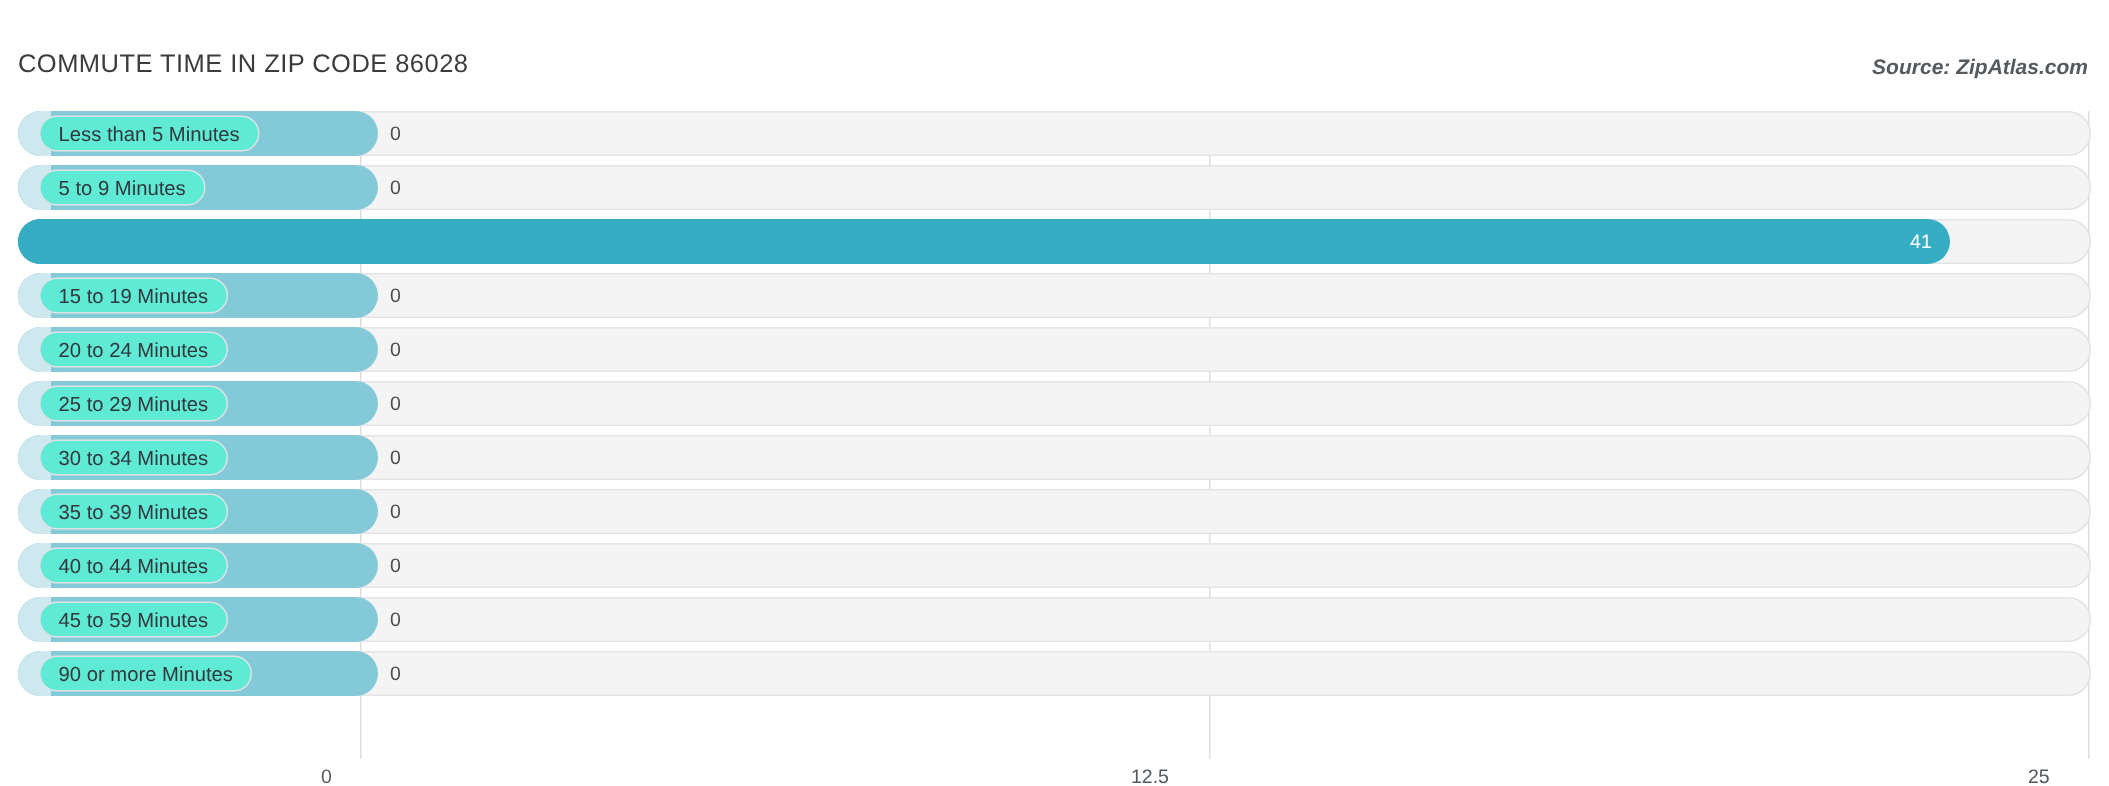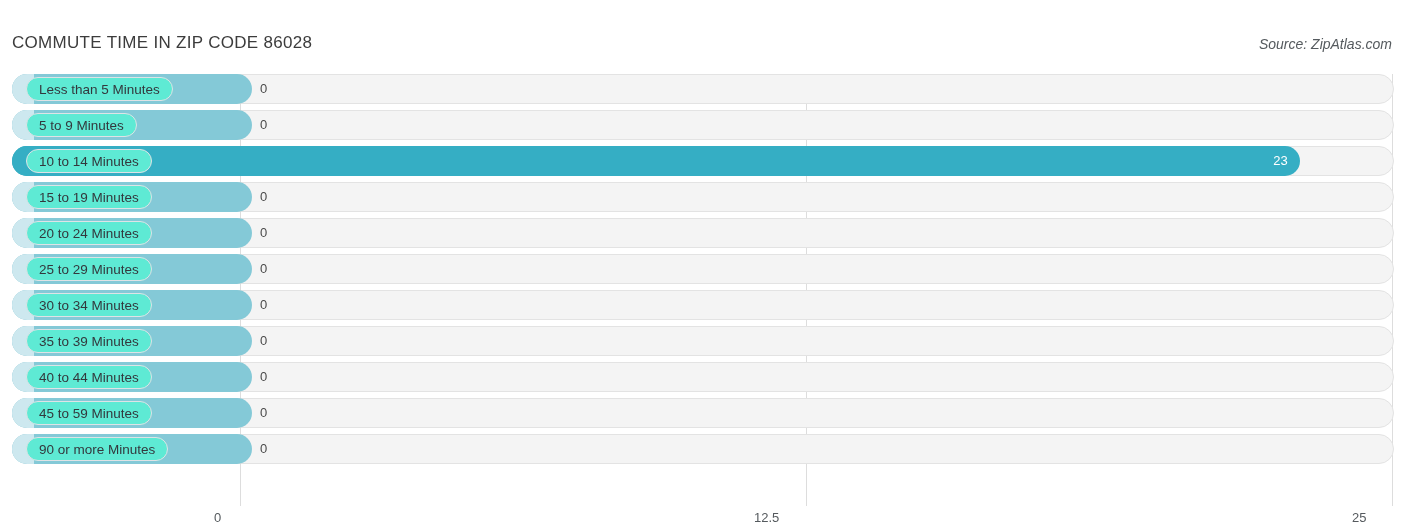--- a/index.html
+++ b/index.html
@@ -30,20 +30,21 @@
     white-space: nowrap;
   }
   .source {
     position: absolute;
     right: 14px;
     top: 14px;
     font-size: 14px;
     font-style: italic;
     color: #555a5e;
     white-space: nowrap;
+    font-weight: bold;
   }
   
   .plot {
     position: absolute;
     left: 12px;
     top: 52px;
     width: 1382px;
     height: 432px;
   }
   .gridline {
@@ -173,22 +174,21 @@
           <div class="track"></div>
           <div class="bar zero" style="width: 240px;"></div>
           <div class="cap"></div>
           <div class="label-pill">5 to 9 Minutes</div>
           <div class="val-out" style="left: 248px;">0</div>
         </div>
         <div class="row">
           <div class="track"></div>
           <div class="bar value" style="width: 1287.84px;"></div>
           <div class="cap value"></div>
-          <div class="label-pill">10 to 14 Minutes</div>
-          <div class="val-in" style="left: 1237.84px; width: 38px;">23</div>
+          <div class="val-in" style="left: 1237.84px; width: 38px;">41</div>
         </div>
         <div class="row">
           <div class="track"></div>
           <div class="bar zero" style="width: 240px;"></div>
           <div class="cap"></div>
           <div class="label-pill">15 to 19 Minutes</div>
           <div class="val-out" style="left: 248px;">0</div>
         </div>
         <div class="row">
           <div class="track"></div>

